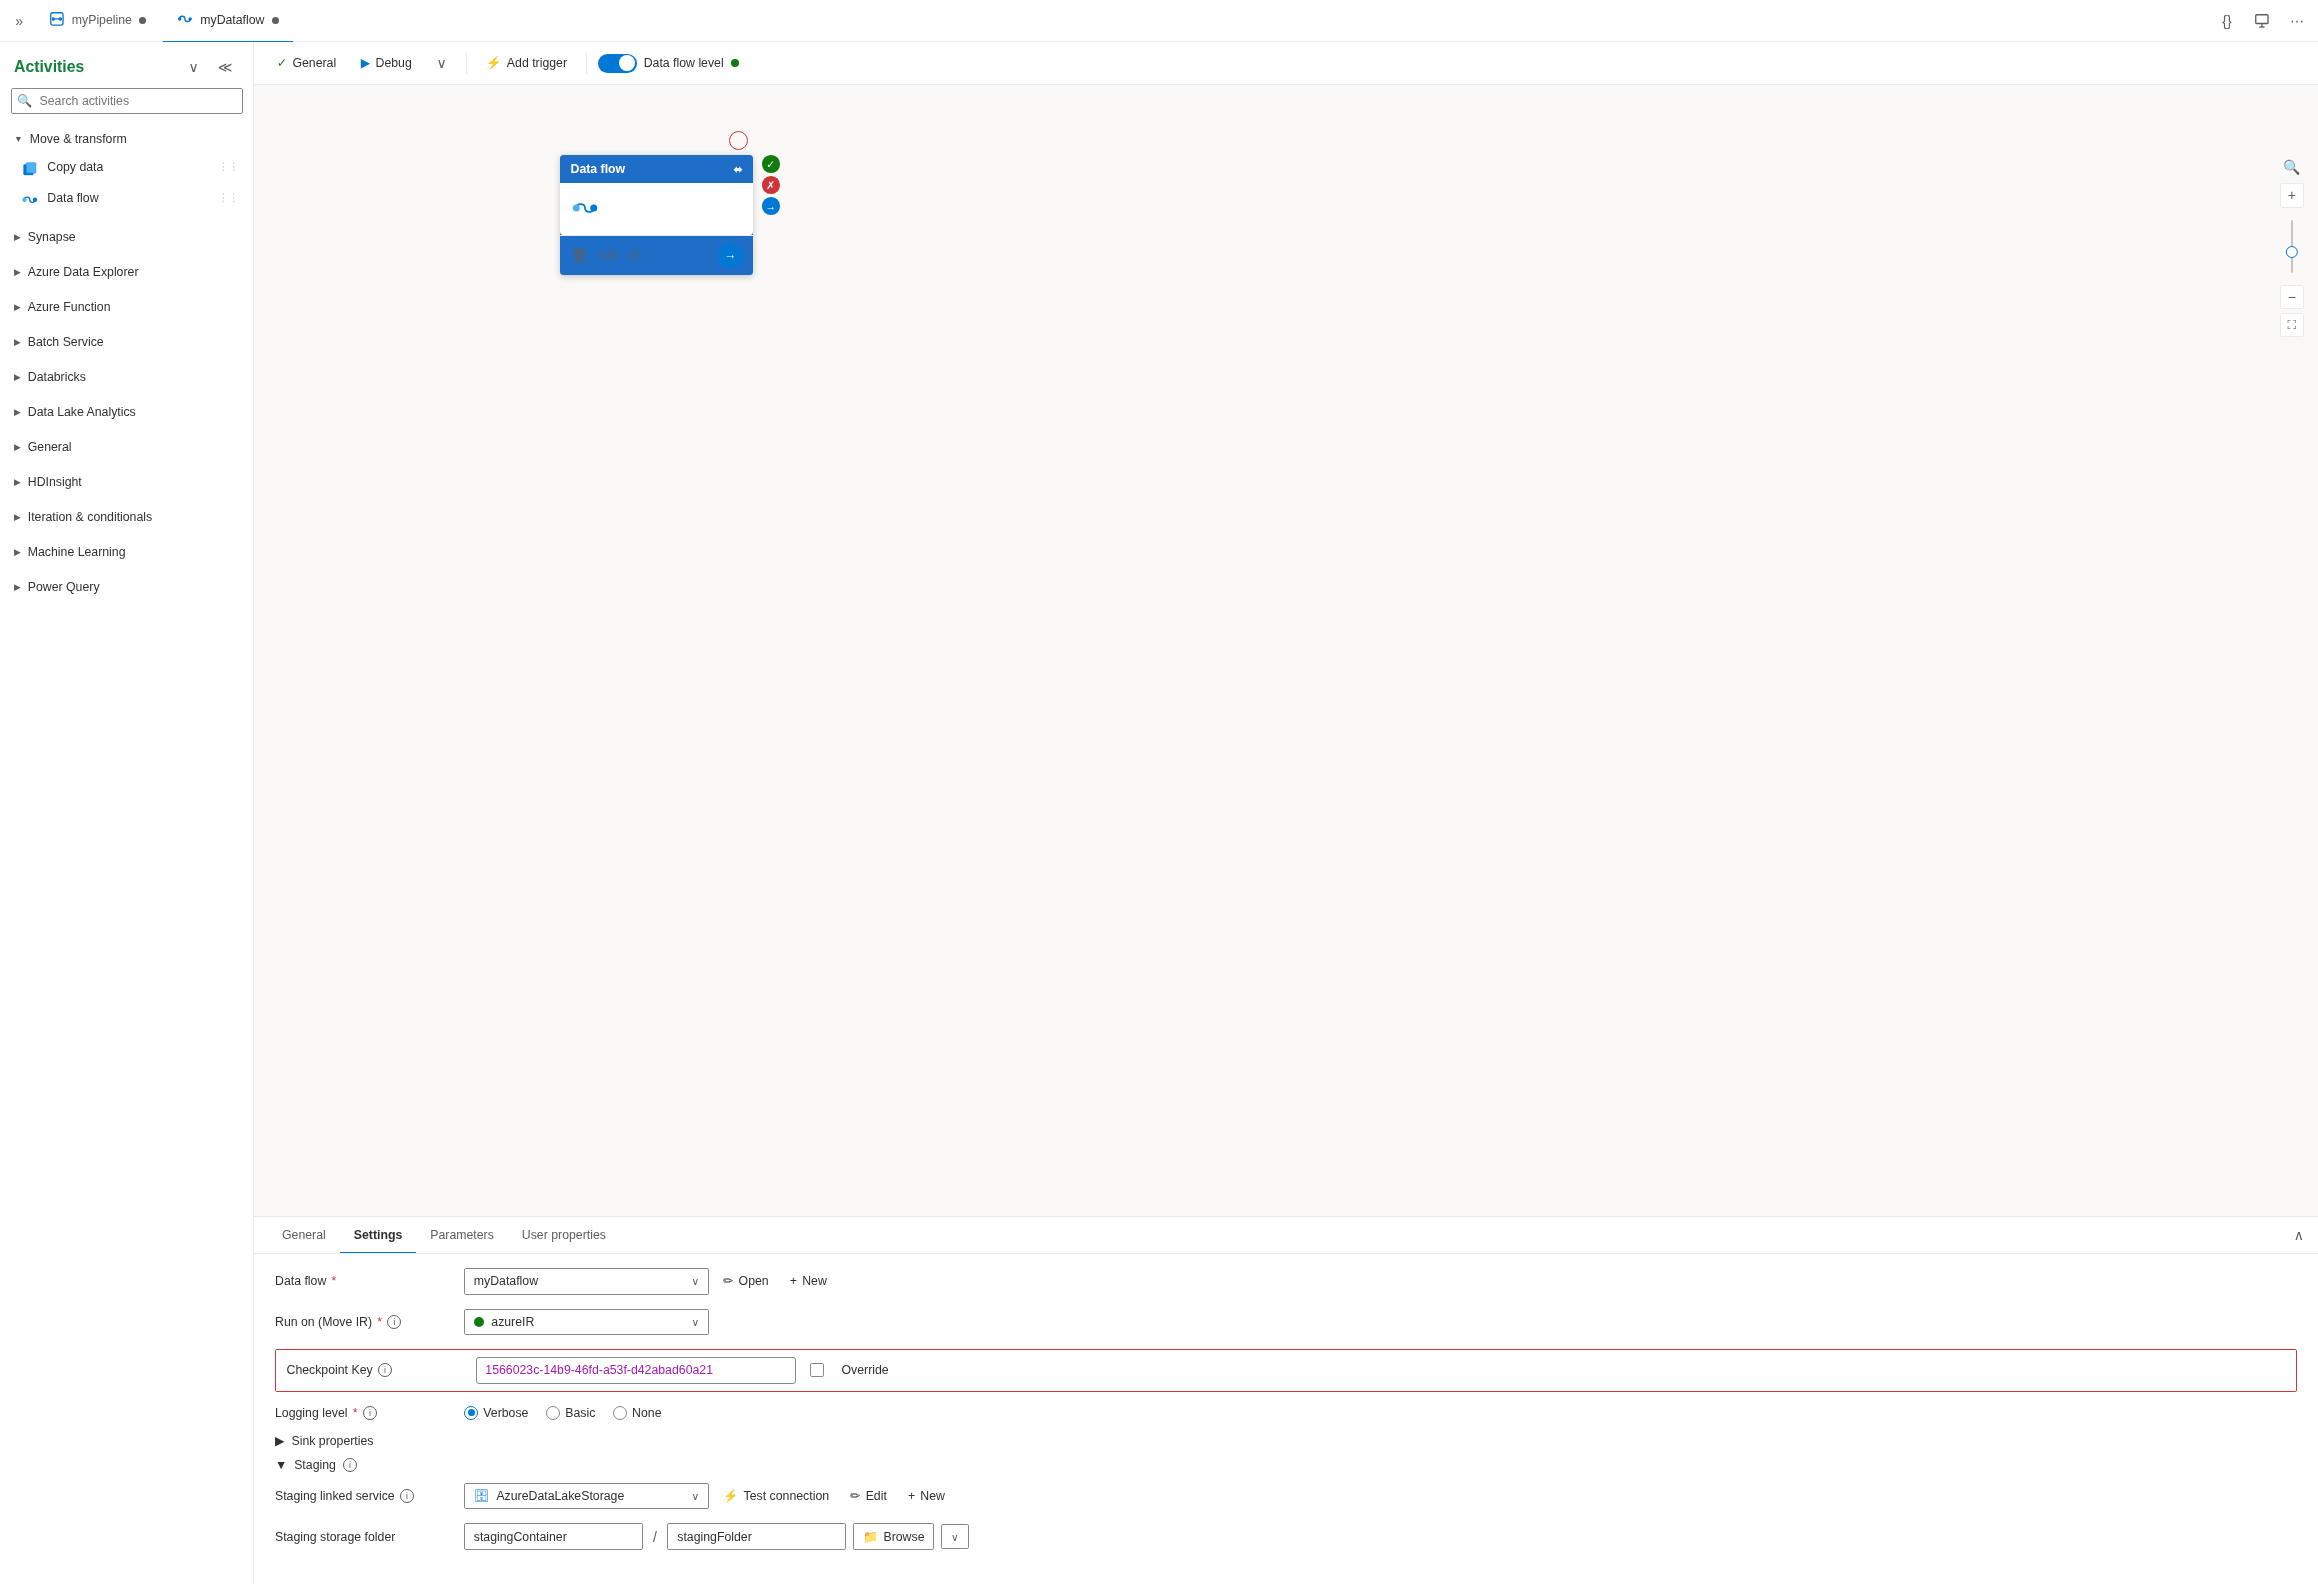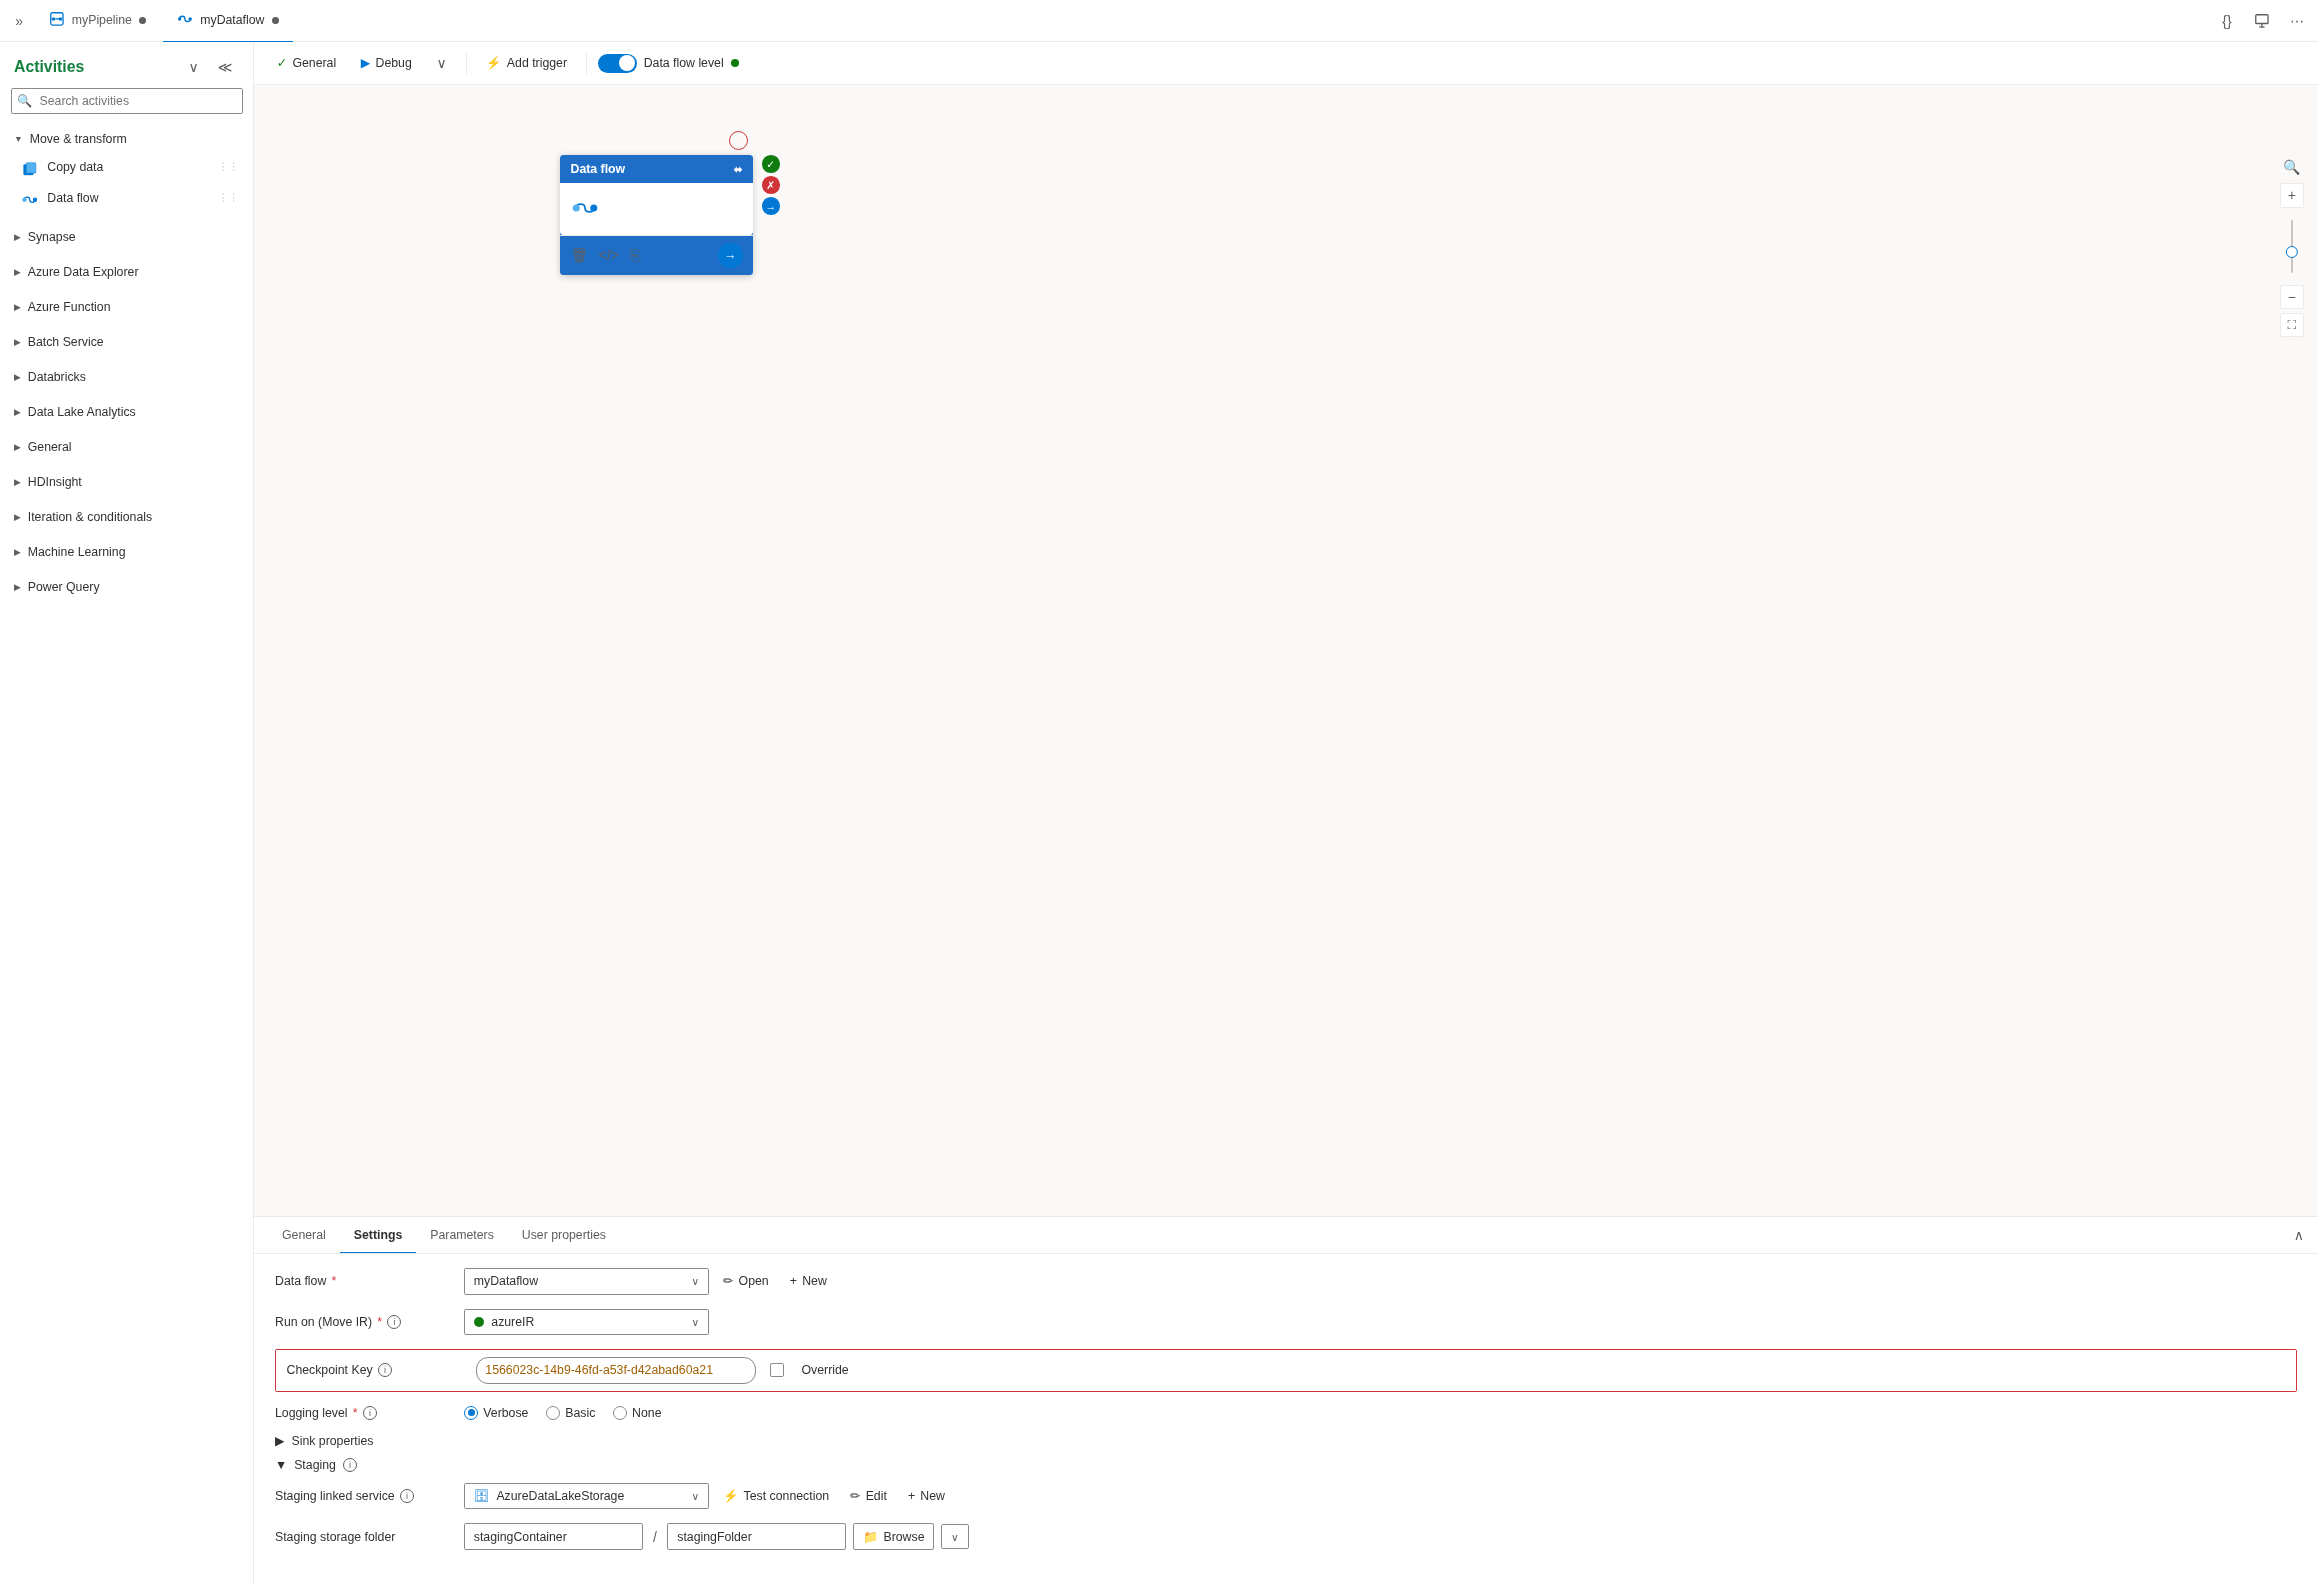--- a/index.html
+++ b/index.html
@@ -101,21 +101,21 @@
     .form-control { flex: 1; display: flex; align-items: center; gap: 7px; }
     .select-box { display: flex; align-items: center; border: 0.9px solid #8a8886; border-radius: 1.8px; padding: 5.3px 8.8px; min-width: 193px; gap: 7px; cursor: pointer; background: #fff; }
     .select-box-val { flex: 1; font-size: 12.3px; color: #323130; }
     .select-chevron { color: #605e5c; font-size: 10.5px; }
     .text-input { border: 0.9px solid #8a8886; border-radius: 1.8px; padding: 5.3px 8.8px; font-size: 12.3px; color: #323130; background: #fff; min-width: 245px; }
     .action-link { display: flex; align-items: center; gap: 5.3px; cursor: pointer; color: #323130; font-size: 12.3px; padding: 5.3px 7px; }
 
     
     .checkpoint-row { border: 1.8px solid #d13438; border-radius: 1.8px; padding: 7px 10.5px; display: flex; align-items: center; gap: 14px; margin-bottom: 14px; }
     .checkpoint-label { width: 175px; font-size: 12.3px; color: #323130; display: flex; align-items: center; gap: 5.3px; flex-shrink: 0; }
-    .checkpoint-input { border: 0.9px solid #8a8886; border-radius: 12px; padding: 5.3px 8.8px; font-size: 12.3px; color: #a16207; background: #fff; width: 280px; }
+    .checkpoint-input { border: 0.9px solid #8a8886; border-radius: 3px; padding: 5.3px 8.8px; font-size: 12.3px; color: #a21caf; background: #fff; width: 320px; }
     .override-wrap { display: flex; align-items: center; gap: 18px; }
     .checkbox { width: 14px; height: 14px; border: 0.9px solid #8a8886; border-radius: 1.8px; background: #fff; cursor: pointer; }
 
     
     .radio-group { display: flex; align-items: center; gap: 17.5px; }
     .radio-item { display: flex; align-items: center; gap: 5.3px; cursor: pointer; }
     .radio-circle { width: 14px; height: 14px; border-radius: 50%; border: 1.8px solid #8a8886; background: #fff; display: flex; align-items: center; justify-content: center; }
     .radio-circle.selected { border-color: #0078d4; }
     .radio-dot { width: 7px; height: 7px; border-radius: 50%; background: #0078d4; }
 

